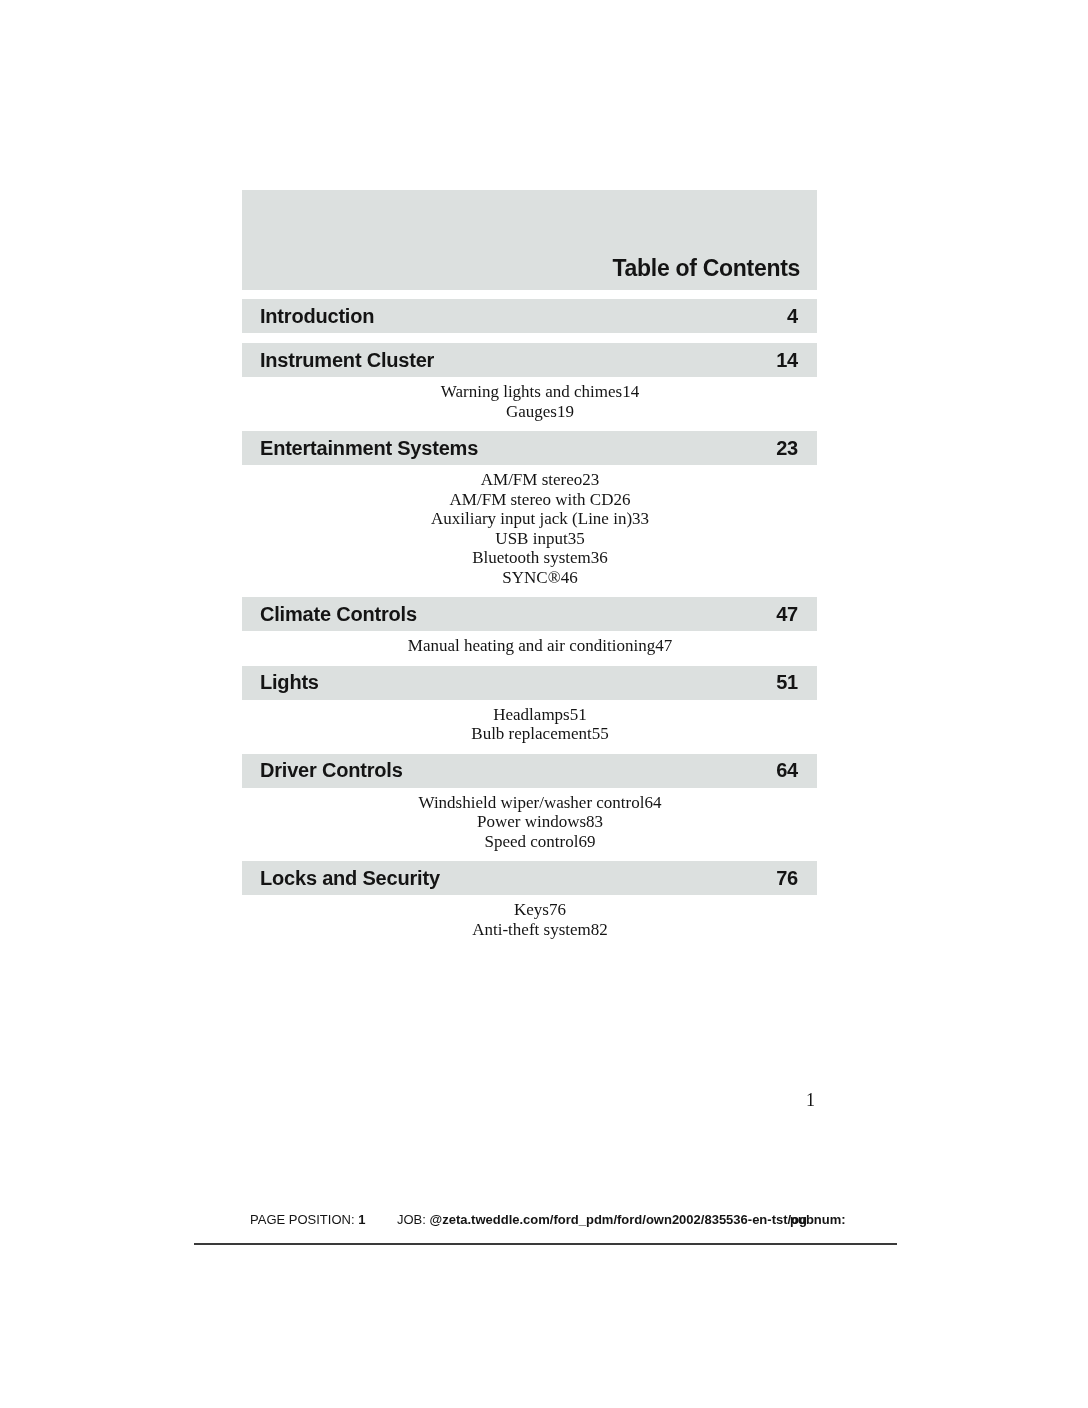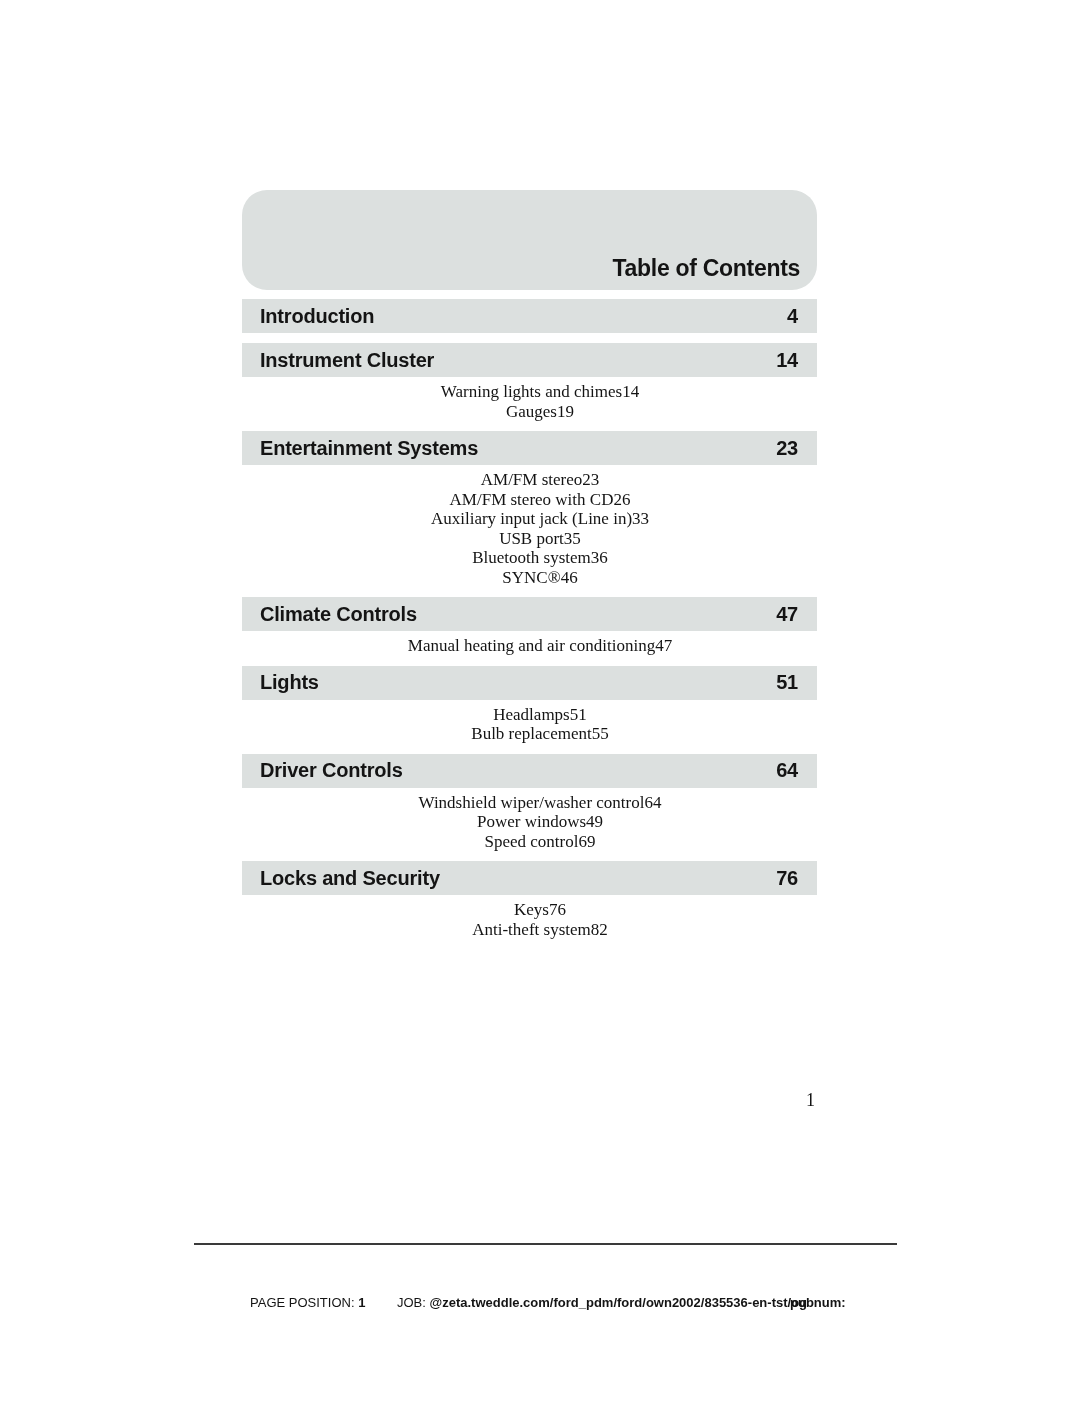--- a/index.html
+++ b/index.html
@@ -11,21 +11,20 @@
   body{
     width:1088px;height:1408px;position:relative;background:#ffffff;
     font-family:"Liberation Sans",sans-serif;color:var(--ink);
     overflow:hidden;
   }
   .toc{position:absolute;left:242px;top:190px;width:575px;}
   .toc-header{
     height:100px;background:var(--bar);box-sizing:border-box;
     display:flex;align-items:flex-end;justify-content:flex-end;
     padding:0 17px 8px 0;
-    border-radius:25px;
   }
   .toc-title{
     font-weight:bold;font-size:23px;letter-spacing:-0.3px;
   }
   .toc-section{margin-top:10px;}
   #sections > .toc-section:first-child{margin-top:9px;}
   .section-bar{
     height:34px;background:var(--bar);box-sizing:border-box;
     display:flex;align-items:center;justify-content:space-between;
     padding:0 19px 0 18px;
@@ -33,21 +32,21 @@
   }
   .sub-list{
     list-style:none;margin:0;padding:5px 19px 0 40px;
     font-family:"Liberation Serif",serif;font-size:17px;line-height:19.5px;
   }
   .sub-item{display:flex;justify-content:center;}
   .page-num{
     position:absolute;top:1090px;left:242px;width:573px;text-align:right;
     font-family:"Liberation Serif",serif;font-size:18px;
   }
-  .footer{position:absolute;top:1295px;left:0;width:1084px;height:16px;font-size:13px;}
+  .footer{position:absolute;top:1212px;left:0;width:1084px;height:16px;font-size:13px;}
   .f-pagepos{position:absolute;left:250px;top:0;white-space:nowrap;}
   .f-job{position:absolute;left:397px;top:0;white-space:nowrap;}
   .f-pubnum{position:absolute;left:790px;top:0;font-weight:bold;white-space:nowrap;}
   .f-bold{font-weight:bold;}
   .footer-rule{
     position:absolute;top:1243px;left:194px;width:703px;height:2px;
     background:var(--rule);
   }
 </style>
 </head>
@@ -99,21 +98,21 @@
     <span class="i-label">AM/FM stereo with CD</span>
     <span class="i-page">26</span>
   </li>
 
   <li class="sub-item">
     <span class="i-label">Auxiliary input jack (Line in)</span>
     <span class="i-page">33</span>
   </li>
 
   <li class="sub-item">
-    <span class="i-label">USB port</span>
+    <span class="i-label">USB input</span>
     <span class="i-page">35</span>
   </li>
 
   <li class="sub-item">
     <span class="i-label">Bluetooth system</span>
     <span class="i-page">36</span>
   </li>
 
   <li class="sub-item">
     <span class="i-label">SYNC®</span>
@@ -162,21 +161,21 @@
     </div>
     <ul class="sub-list">
   <li class="sub-item">
     <span class="i-label">Windshield wiper/washer control</span>
     <span class="i-page">64</span>
   </li>
 
 
   <li class="sub-item">
     <span class="i-label">Power windows</span>
-    <span class="i-page">49</span>
+    <span class="i-page">83</span>
   </li>
 
 
   <li class="sub-item">
     <span class="i-label">Speed control</span>
     <span class="i-page">69</span>
   </li>
 </ul>
   </section>
 

